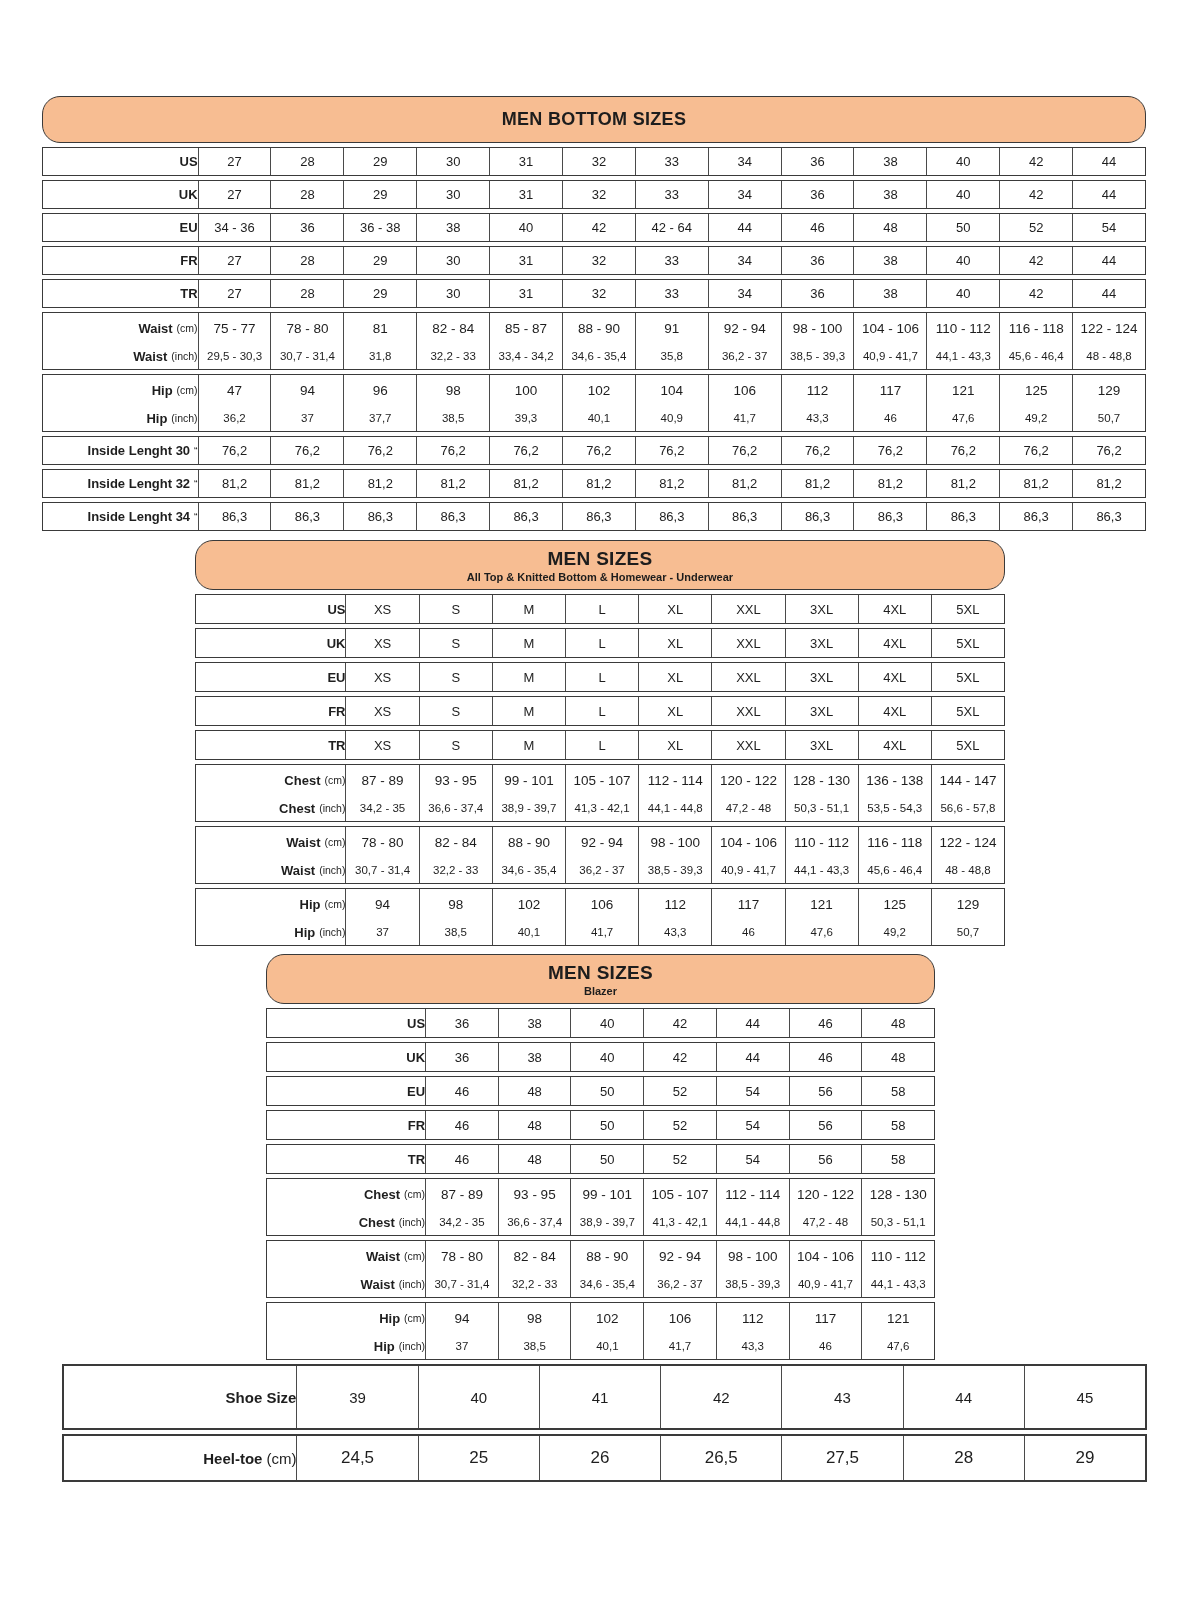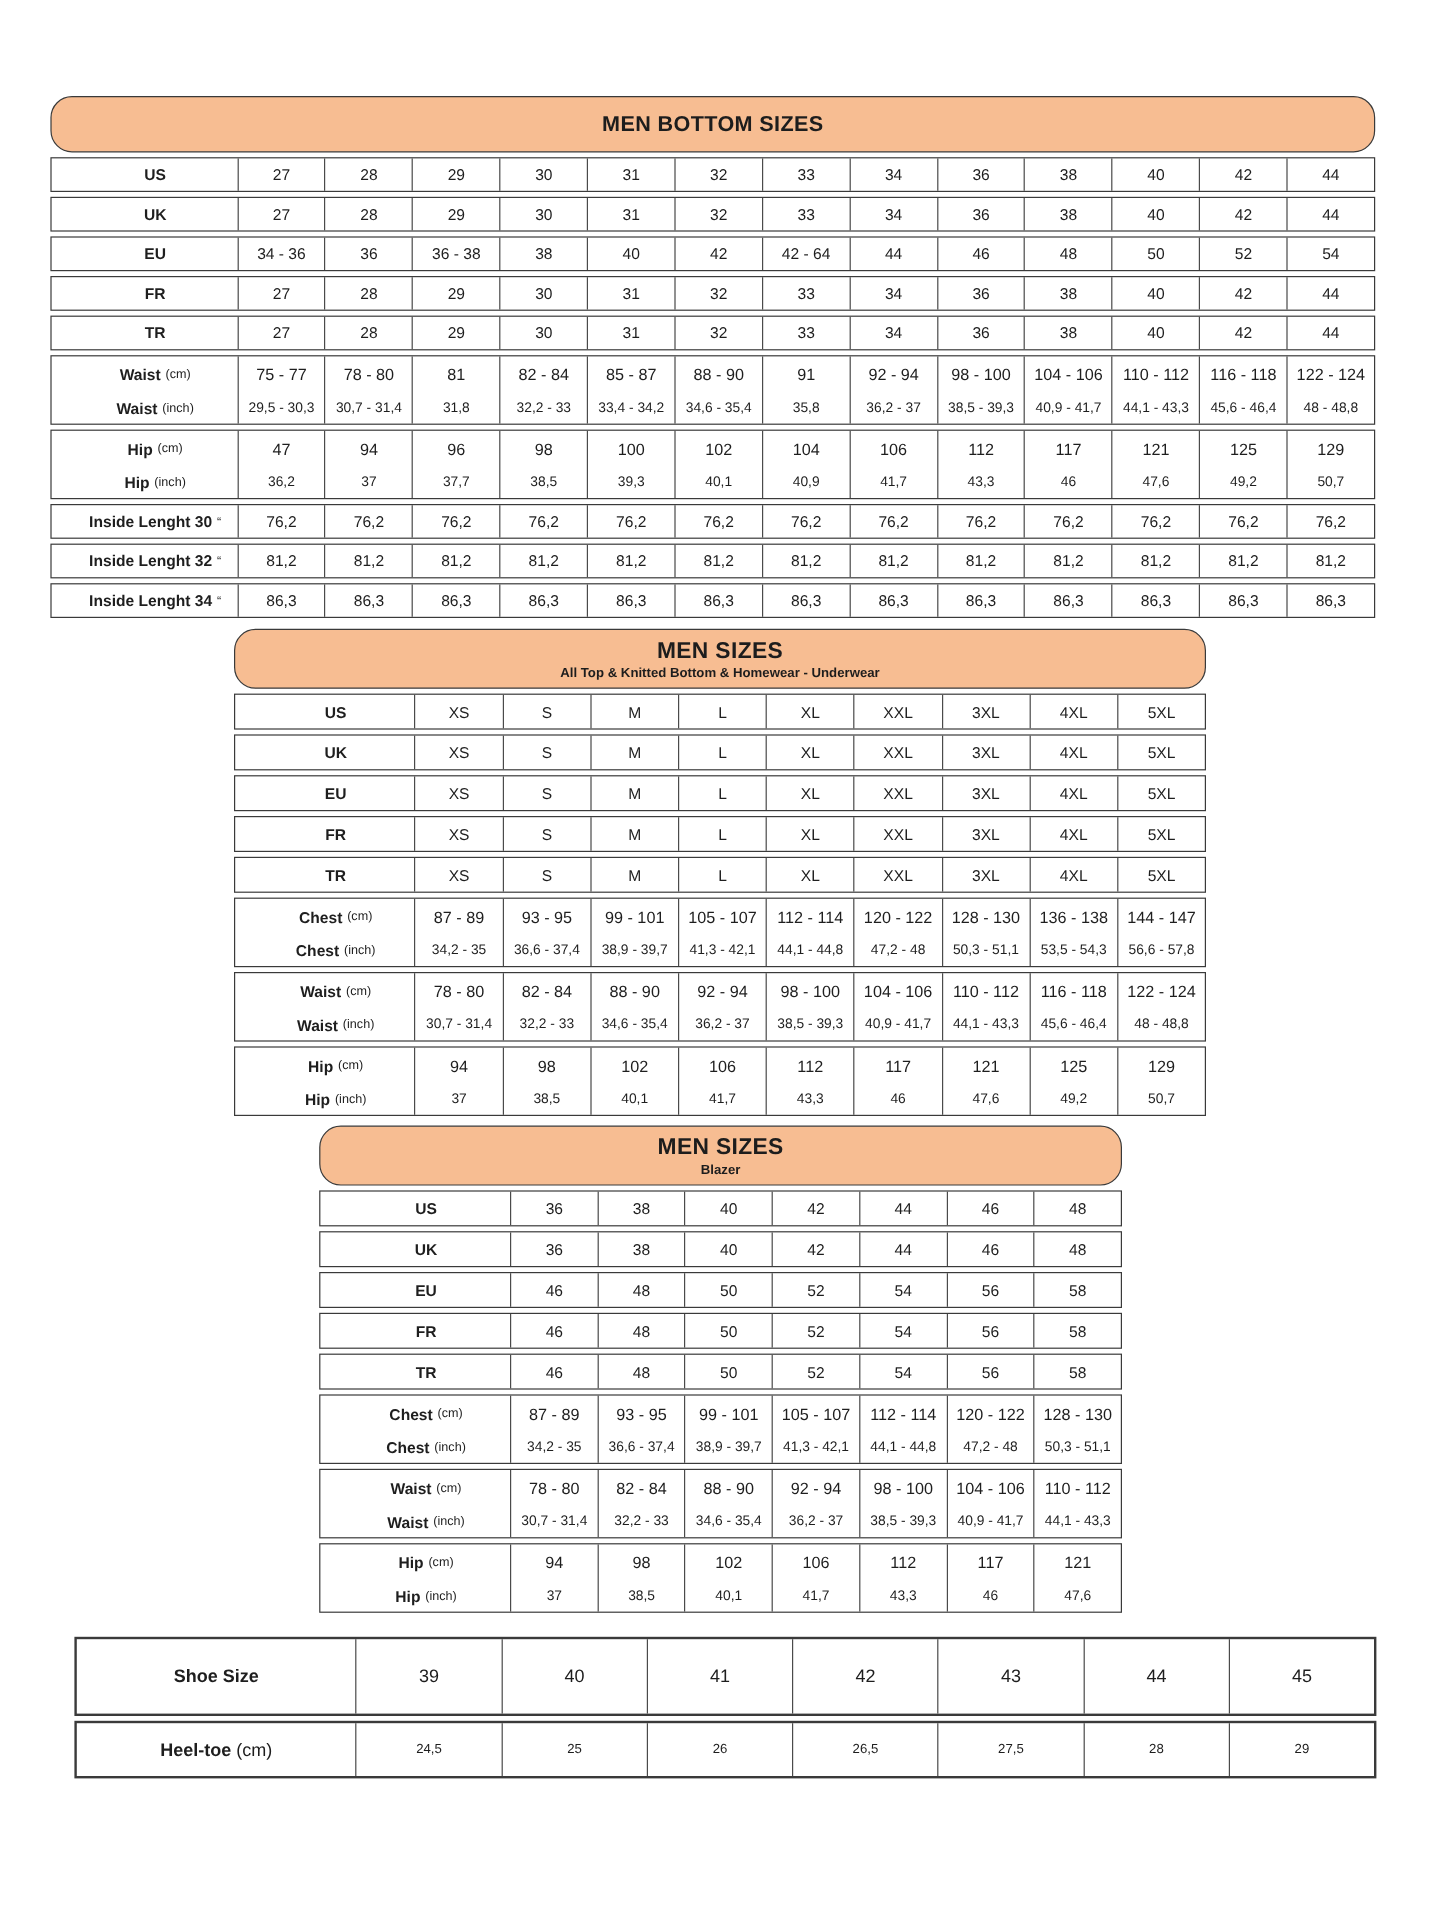--- a/index.html
+++ b/index.html
@@ -7,35 +7,35 @@
     width:1200px;height:1605px;position:relative;background:#ffffff;
     font-family:"Liberation Sans",sans-serif;color:#1e1e1e;
     -webkit-font-smoothing:antialiased;
   }
   .size-table{position:absolute}
   .strip{
     border:1.5px solid var(--border,#3a3a3a);
     display:flex;margin-top:4px;background:#fff;box-sizing:border-box;
   }
   .strip.header{
-    margin-top:0;background:var(--accent,#f7bd92);
+    margin-top:16px;background:var(--accent,#f7bd92);
     flex-direction:column;align-items:center;justify-content:center;border-radius:18px;
   }
   .col{display:flex;flex-direction:column;flex:1;border-left:1px solid var(--divider,#4a4a4a);min-width:0}
   .col.label-col{flex:none;width:var(--labelw,16%);border-left:none}
   .ln{
     display:flex;align-items:center;justify-content:center;
     height:27px;font-size:13px;white-space:nowrap;overflow:hidden;
   }
   .ln.size{height:27px}
   .ln.cm{height:30px;font-size:13.5px}
   .ln.inch{height:26px;font-size:11.5px}
   .ln.shoe{height:62px;font-size:15px;font-weight:normal}
-  .ln.heel{height:44px;font-size:11px}
-  .ln.label-ln{justify-content:center;padding-left:18px;font-weight:bold;font-size:13px}
+  .ln.heel{height:44px;font-size:17px}
+  .ln.label-ln{justify-content:flex-end;padding-left:18px;font-weight:bold;font-size:13px}
   .unit{font-size:10.5px;margin-left:4px;font-weight:normal}
   .title{font-weight:bold;font-size:18px;letter-spacing:.3px;color:#1d1d1d}
   .subtitle{font-weight:bold;font-size:11px;margin-top:1px;color:#1d1d1d}
   #t1 .strip.header{height:47px}
   #t2 .strip.header,#t3 .strip.header{height:50px}
   #t2 .title,#t3 .title{font-size:19px}
   #t2 .ln.size,#t3 .ln.size{height:28px}
   #t4 .strip{border-width:2px}
   #t4 .strip.header{height:57px}
   #t4 .title{font-size:21px}

